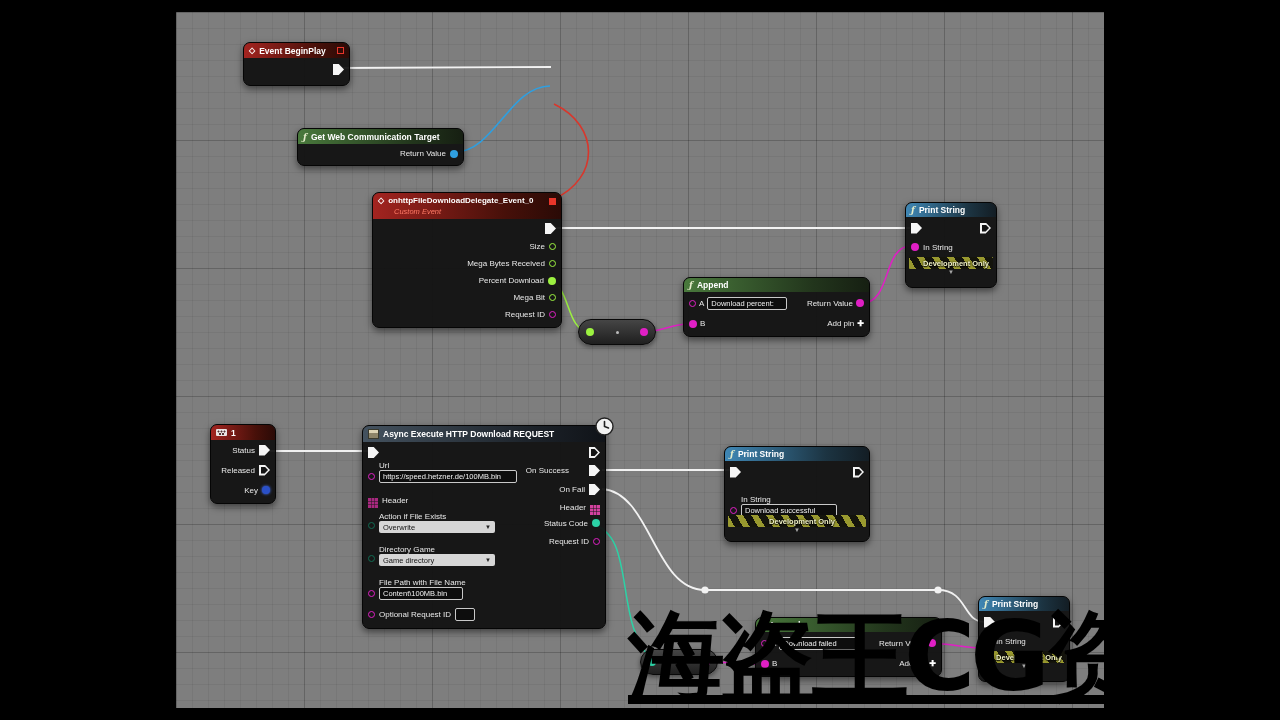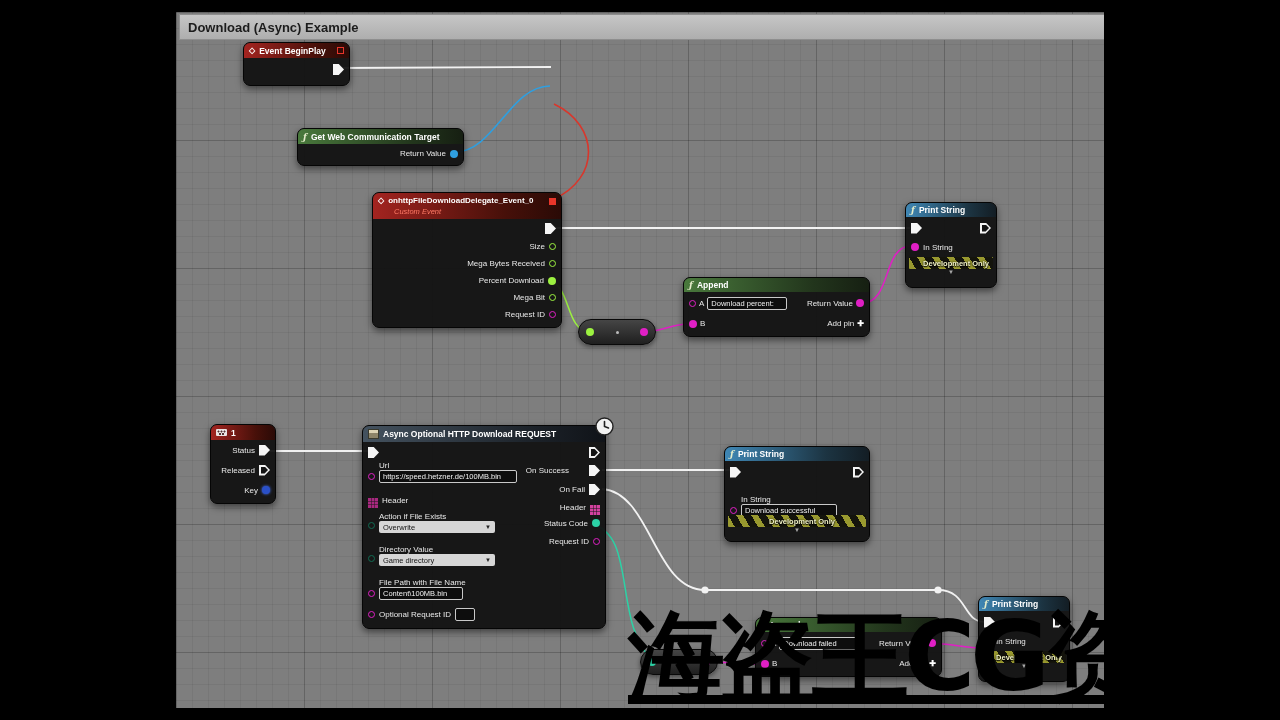--- a/index.html
+++ b/index.html
@@ -84,23 +84,20 @@
 
   .abs{position:absolute;}
   .watermark{position:absolute;z-index:20;color:#000;font-weight:bold;
     font-family:"DejaVu Sans",sans-serif;font-size:97px;line-height:1;letter-spacing:-5px;white-space:nowrap;text-decoration:underline;}
 </style>
 </head>
 <body>
 
 <div class="viewport">
 
-  <div class="comment-bar">
-    <span>Download (Async) Example</span>
-  </div>
 
   <svg class="wires" width="928" height="696">
     <path d="M162,56 L375,55" stroke="#f2f2f2" stroke-width="1.8" fill="none"></path>
     <path d="M279,140 C318,140 334,74 374,74" stroke="#2f9fe0" stroke-width="1.6" fill="none"></path>
     <path d="M378,92 C424,114 424,166 378,187" stroke="#d8372c" stroke-width="1.6" fill="none"></path>
     <path d="M374,216 L734,216" stroke="#f2f2f2" stroke-width="1.8" fill="none"></path>
     <path d="M370,268 C396,270 388,319 414,320" stroke="#9cf140" stroke-width="1.5" fill="none"></path>
     <path d="M466,320 C486,320 494,312 513,312" stroke="#e01fc5" stroke-width="1.5" fill="none"></path>
     <path d="M686,291 C716,291 706,234 735,234" stroke="#e01fc5" stroke-width="1.5" fill="none"></path>
     <path d="M86,439 L193,439" stroke="#f2f2f2" stroke-width="1.8" fill="none"></path>
@@ -240,21 +237,21 @@
     </div>
   </div>
 
   <div class="node" style="left:186px;top:413px;width:242px;height:202px;">
     <svg class="clock" viewBox="0 0 19 19">
       <circle cx="9.5" cy="9.5" r="8.5" fill="#f2f2f2" stroke="#222" stroke-width="1.4"></circle>
       <path d="M9.5,4.5 L9.5,9.5 L13.5,11" stroke="#222" stroke-width="1.6" fill="none" stroke-linecap="round"></path>
     </svg>
     <div class="hdr hdr-navy" style="height:16px;">
       <span class="boxicon"></span>
-      <span>Async Optional HTTP Download REQUEST</span>
+      <span>Async Execute HTTP Download REQUEST</span>
     </div>
 
     <span class="exec abs" style="left:5px;top:21px;"></span>
     <div class="abs" style="left:5px;top:35px;display:flex;gap:4px;align-items:flex-end;">
       <span class="cpin h" style="border-color:#e01fc5;margin-bottom:3px;"></span>
       <span>
         <div class="lbl">Url</div>
         <div class="field" style="width:130px;">https://speed.hetzner.de/100MB.bin</div>
       </span>
     </div>
@@ -268,21 +265,21 @@
         <div class="lbl">Action if File Exists</div>
         <div class="dropdown">
           <span>Overwrite</span>
           <span class="dd-arrow">▼</span>
         </div>
       </span>
     </div>
     <div class="abs" style="left:5px;top:119px;display:flex;gap:4px;align-items:flex-end;">
       <span class="cpin h" style="border-color:#0f6b52;margin-bottom:4px;"></span>
       <span>
-        <div class="lbl">Directory Value</div>
+        <div class="lbl">Directory Game</div>
         <div class="dropdown">
           <span>Game directory</span>
           <span class="dd-arrow">▼</span>
         </div>
       </span>
     </div>
     <div class="abs" style="left:5px;top:152px;display:flex;gap:4px;align-items:flex-end;">
       <span class="cpin h" style="border-color:#e01fc5;margin-bottom:3px;"></span>
       <span>
         <div class="lbl">File Path with File Name</div>

